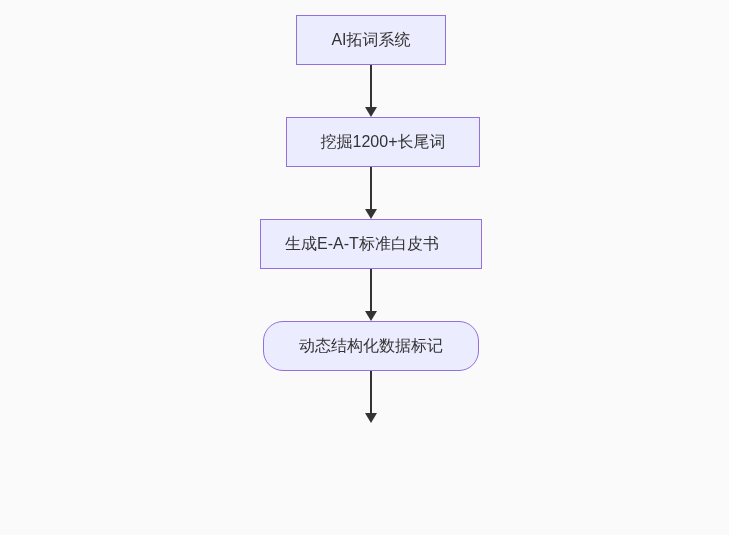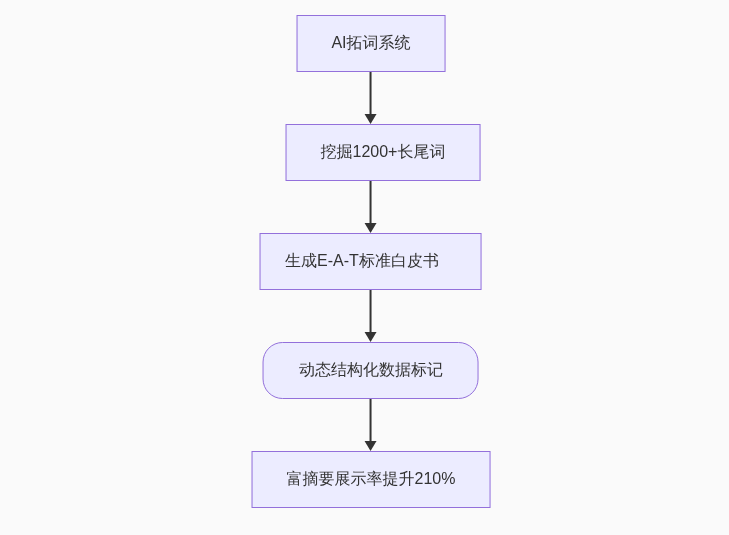--- a/index.html
+++ b/index.html
@@ -18,21 +18,21 @@
     position: absolute;
     left: 371px;
     top: 15px;
     transform: translateX(-50%);
     display: flex;
     flex-direction: column;
     align-items: center;
   }
   .node {
     box-sizing: border-box;
-    height: 57px;
+    height: 50px;
     display: flex;
     align-items: center;
     justify-content: center;
     background: #ECECFF;
     border: 1.5px solid #9370DB;
     color: #333333;
     font-size: 16px;
     line-height: 1.3;
     padding: 0 34px;
     white-space: nowrap;
@@ -88,15 +88,14 @@
     <div class="head"></div>
   </div>
 
   <div class="node n4">动态结构化数据标记</div>
 
   <div class="edge">
     <div class="line"></div>
     <div class="head"></div>
   </div>
 
-  <div class="node n5">富摘要展示率提升210%</div>
 
 </div>
 
 </body></html>

